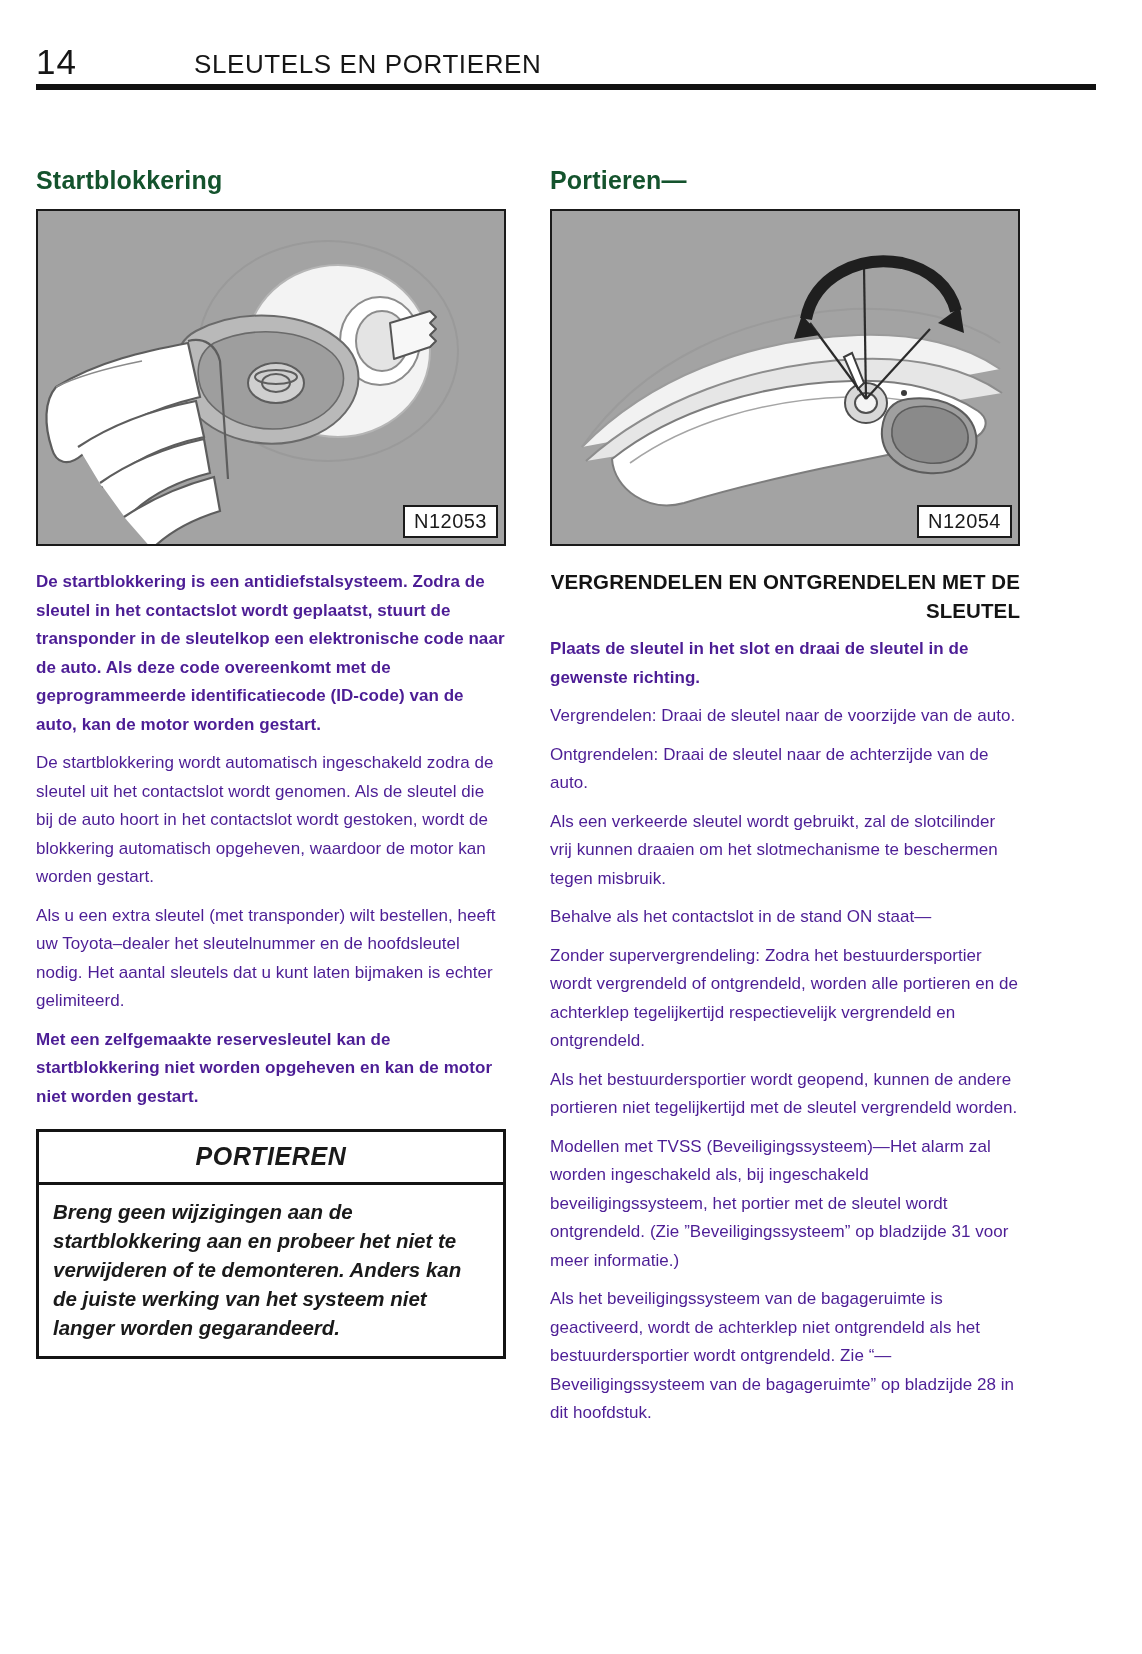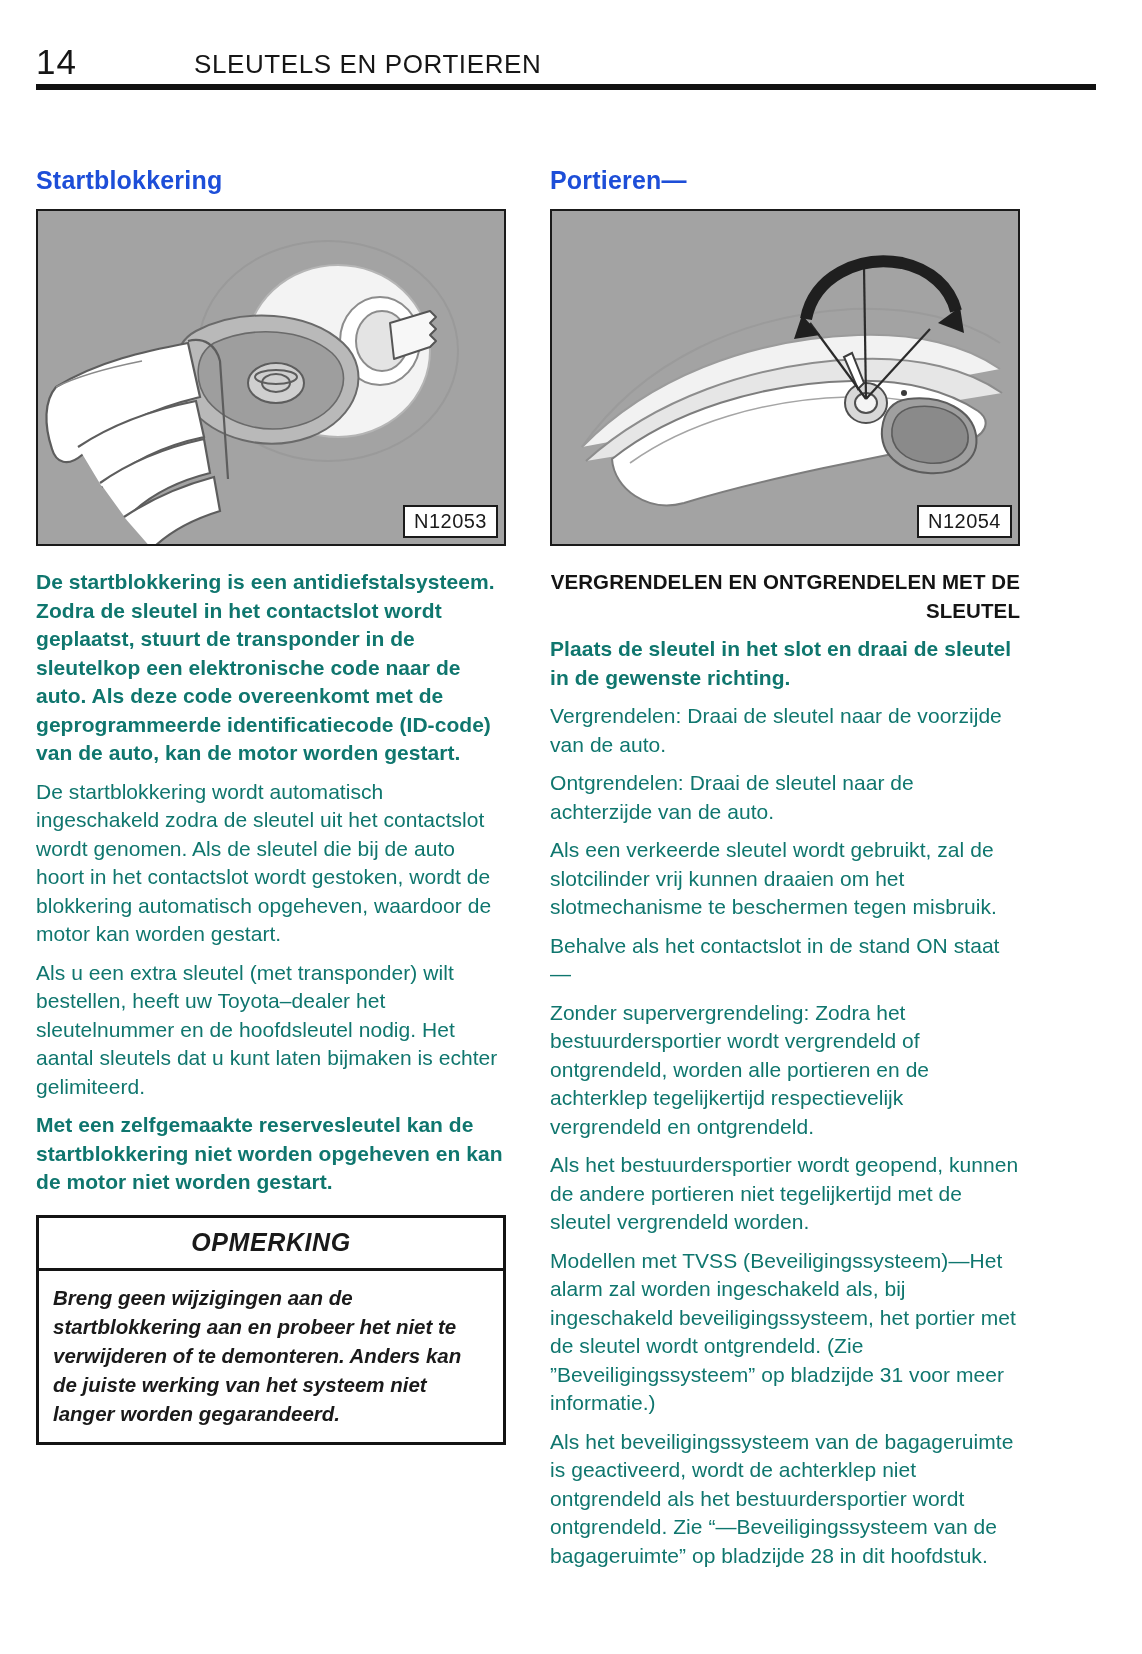--- a/index.html
+++ b/index.html
@@ -74,21 +74,21 @@
     width: 470px;
     flex: 0 0 470px;
   }
 
   
   .section-title {
     font-size: 25px;
     font-weight: bold;
     letter-spacing: 0.2px;
     margin: 16px 0 14px 0;
-    color: #1d4ed8;
+    color: #14532d;
   }
 
   
   .figure {
     position: relative;
     border: 2px solid #1a1a1a;
     height: 337px;
     box-sizing: border-box;
     background: #a3a3a3;
     overflow: hidden;
@@ -107,24 +107,24 @@
     background: #ffffff;
     font-size: 20px;
     line-height: 20px;
     padding: 4px 9px 5px 9px;
     letter-spacing: 0.5px;
     font-family: "Liberation Sans", sans-serif;
   }
 
   
   p.body {
-    font-size: 21px;
+    font-size: 17px;
     line-height: 28.5px;
     margin: 0 0 10px 0;
-    color: #0f766e;
+    color: #4c1d95;
     letter-spacing: 0.05px;
   }
   p.body.bold {
     font-weight: bold;
   }
   h3.subhead {
     font-size: 20.5px;
     line-height: 28.5px;
     font-weight: bold;
     margin: 0 0 10px 0;
@@ -204,21 +204,21 @@
         </svg>
         <div class="fig-id">N12053</div>
       </div>
 
       <p class="body bold">De startblokkering is een antidiefstalsysteem. Zodra de sleutel in het contactslot wordt geplaatst, stuurt de transponder in de sleutelkop een elektronische code naar de auto. Als deze code overeenkomt met de geprogrammeerde identificatiecode (ID-code) van de auto, kan de motor worden gestart.</p>
       <p class="body">De startblokkering wordt automatisch ingeschakeld zodra de sleutel uit het contactslot wordt genomen. Als de sleutel die bij de auto hoort in het contactslot wordt gestoken, wordt de blokkering automatisch opgeheven, waardoor de motor kan worden gestart.</p>
       <p class="body">Als u een extra sleutel (met transponder) wilt bestellen, heeft uw Toyota–dealer het sleutelnummer en de hoofdsleutel nodig. Het aantal sleutels dat u kunt laten bijmaken is echter gelimiteerd.</p>
       <p class="body bold">Met een zelfgemaakte reservesleutel kan de startblokkering niet worden opgeheven en kan de motor niet worden gestart.</p>
 
       <div class="note-box">
-        <div class="note-title">OPMERKING</div>
+        <div class="note-title">PORTIEREN</div>
         <p class="note-body">Breng geen wijzigingen aan de startblokkering aan en probeer het niet te verwijderen of te demonteren. Anders kan de juiste werking van het systeem niet langer worden gegarandeerd.</p>
       </div>
 
     </div>
 
     <div class="col">
 
       <div class="section-title">Portieren—</div>
 
       <div class="figure">

